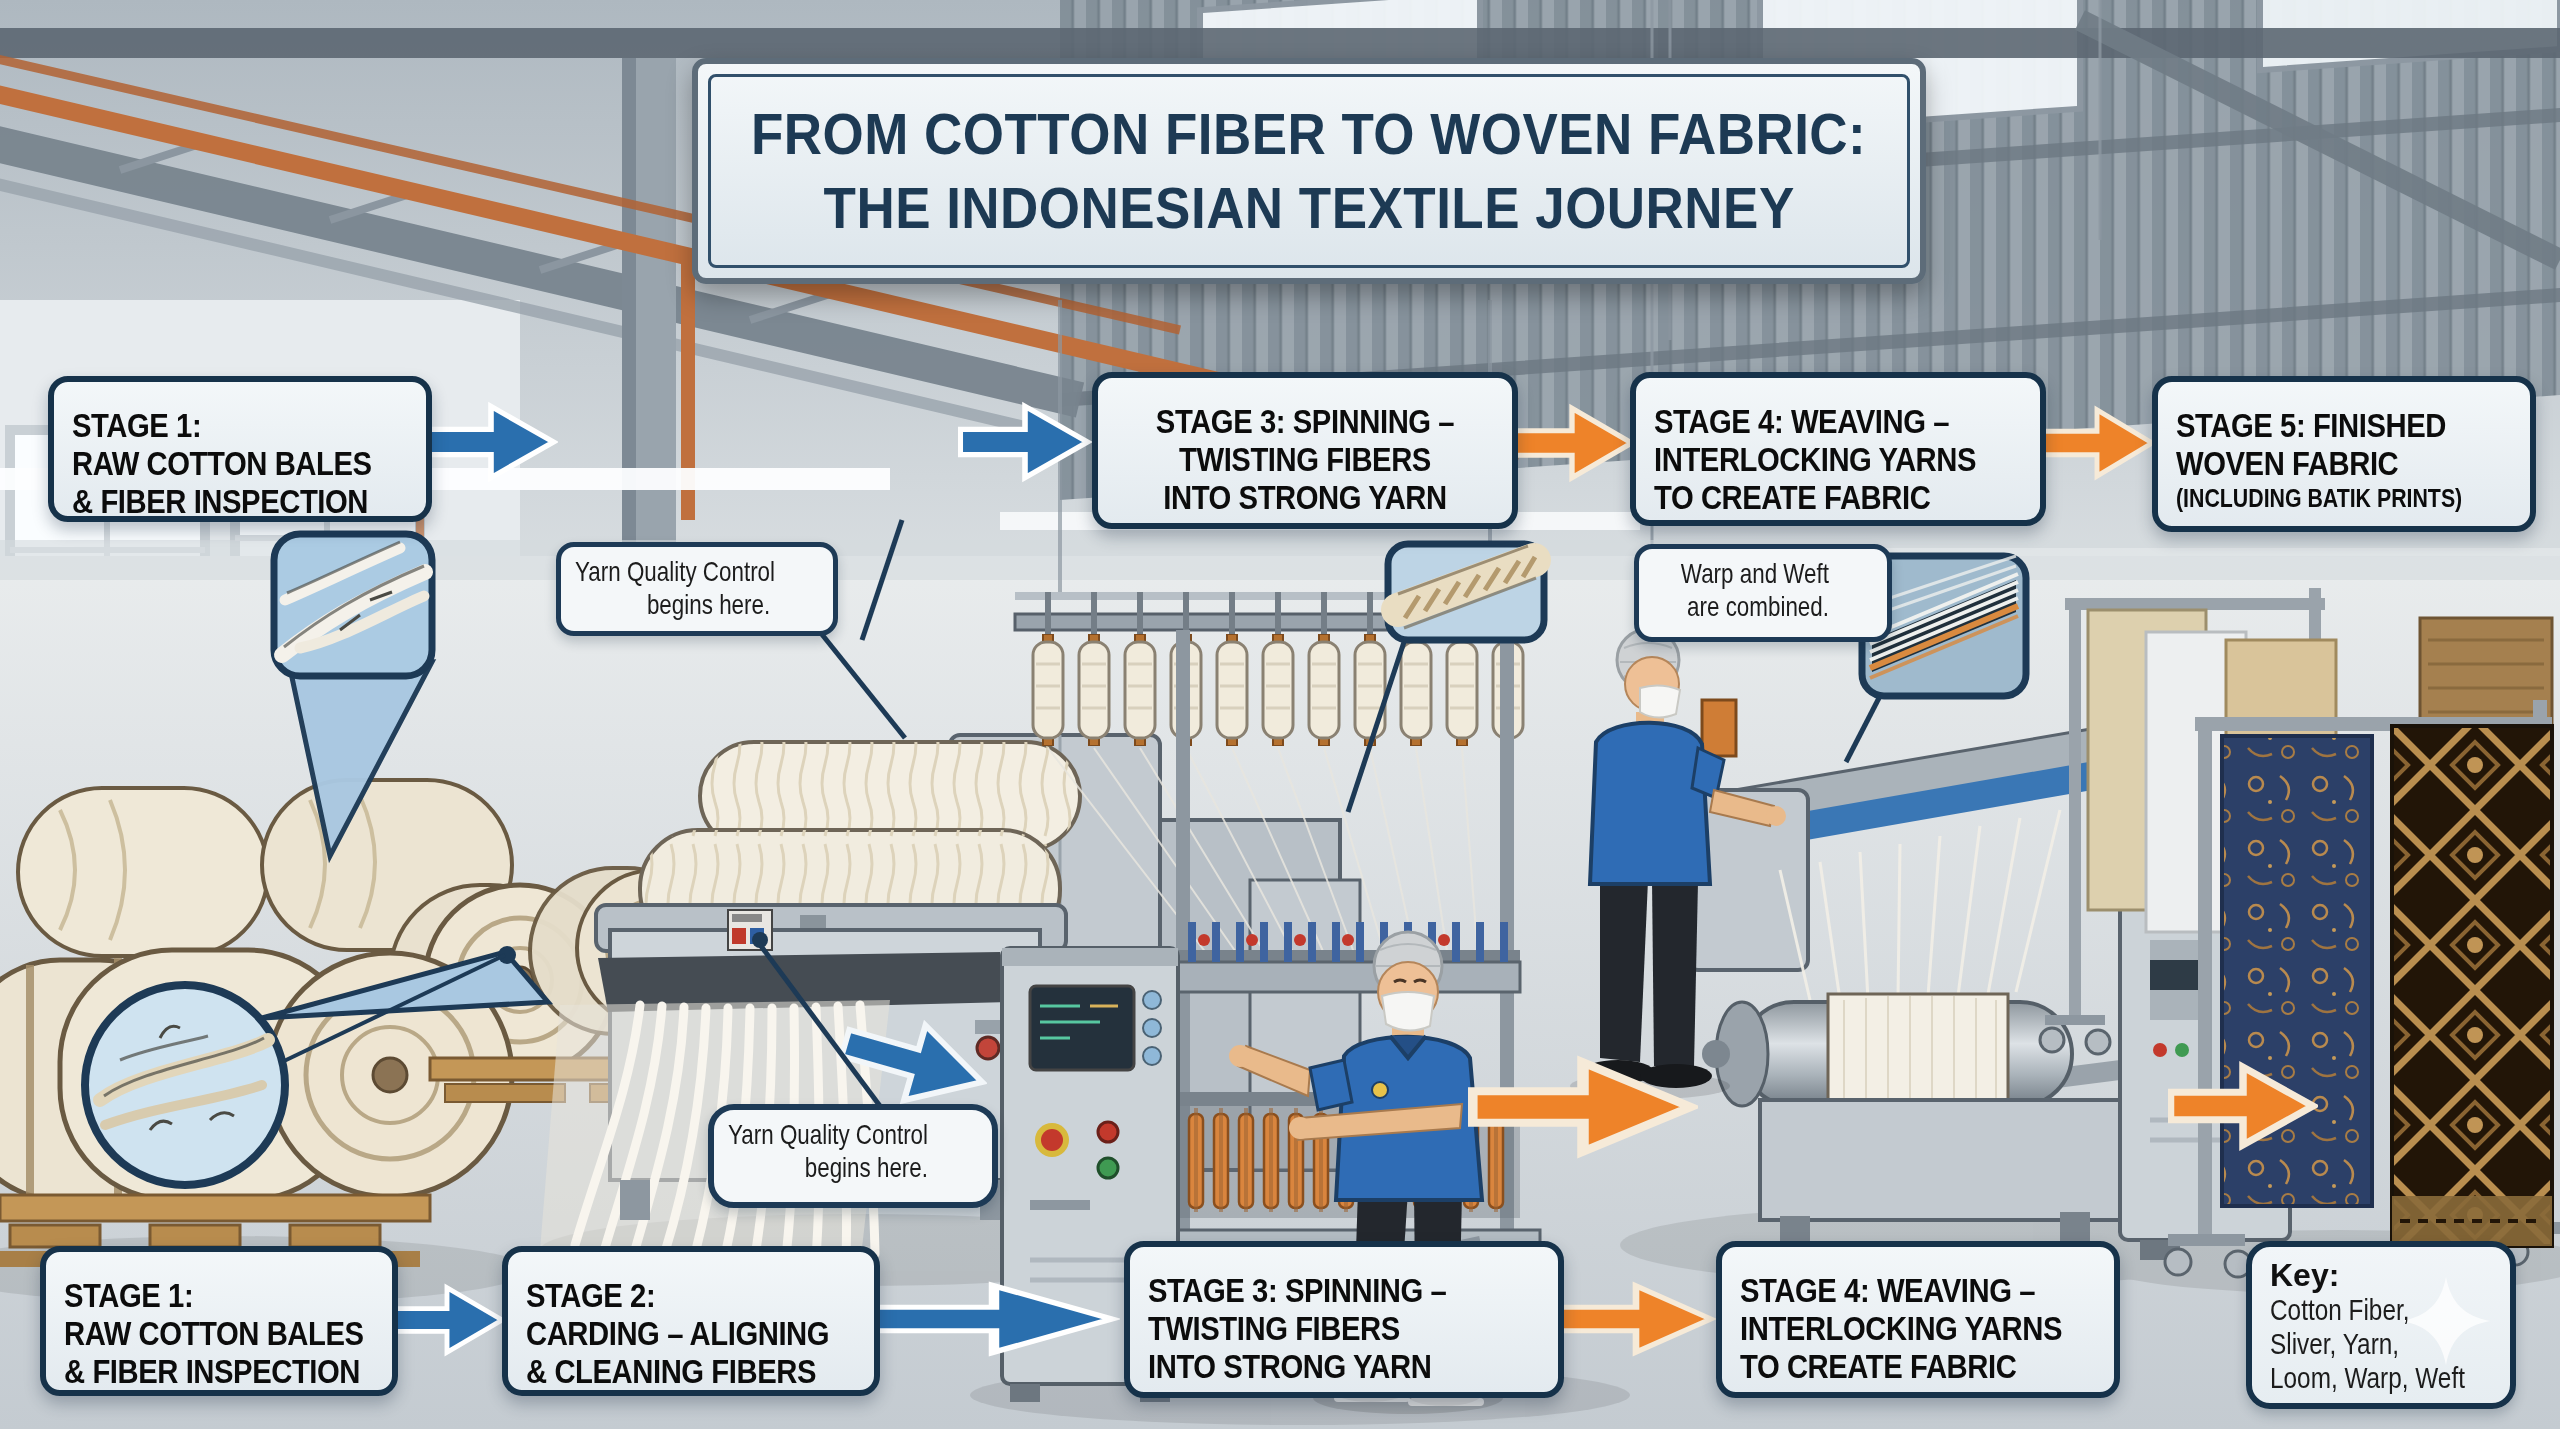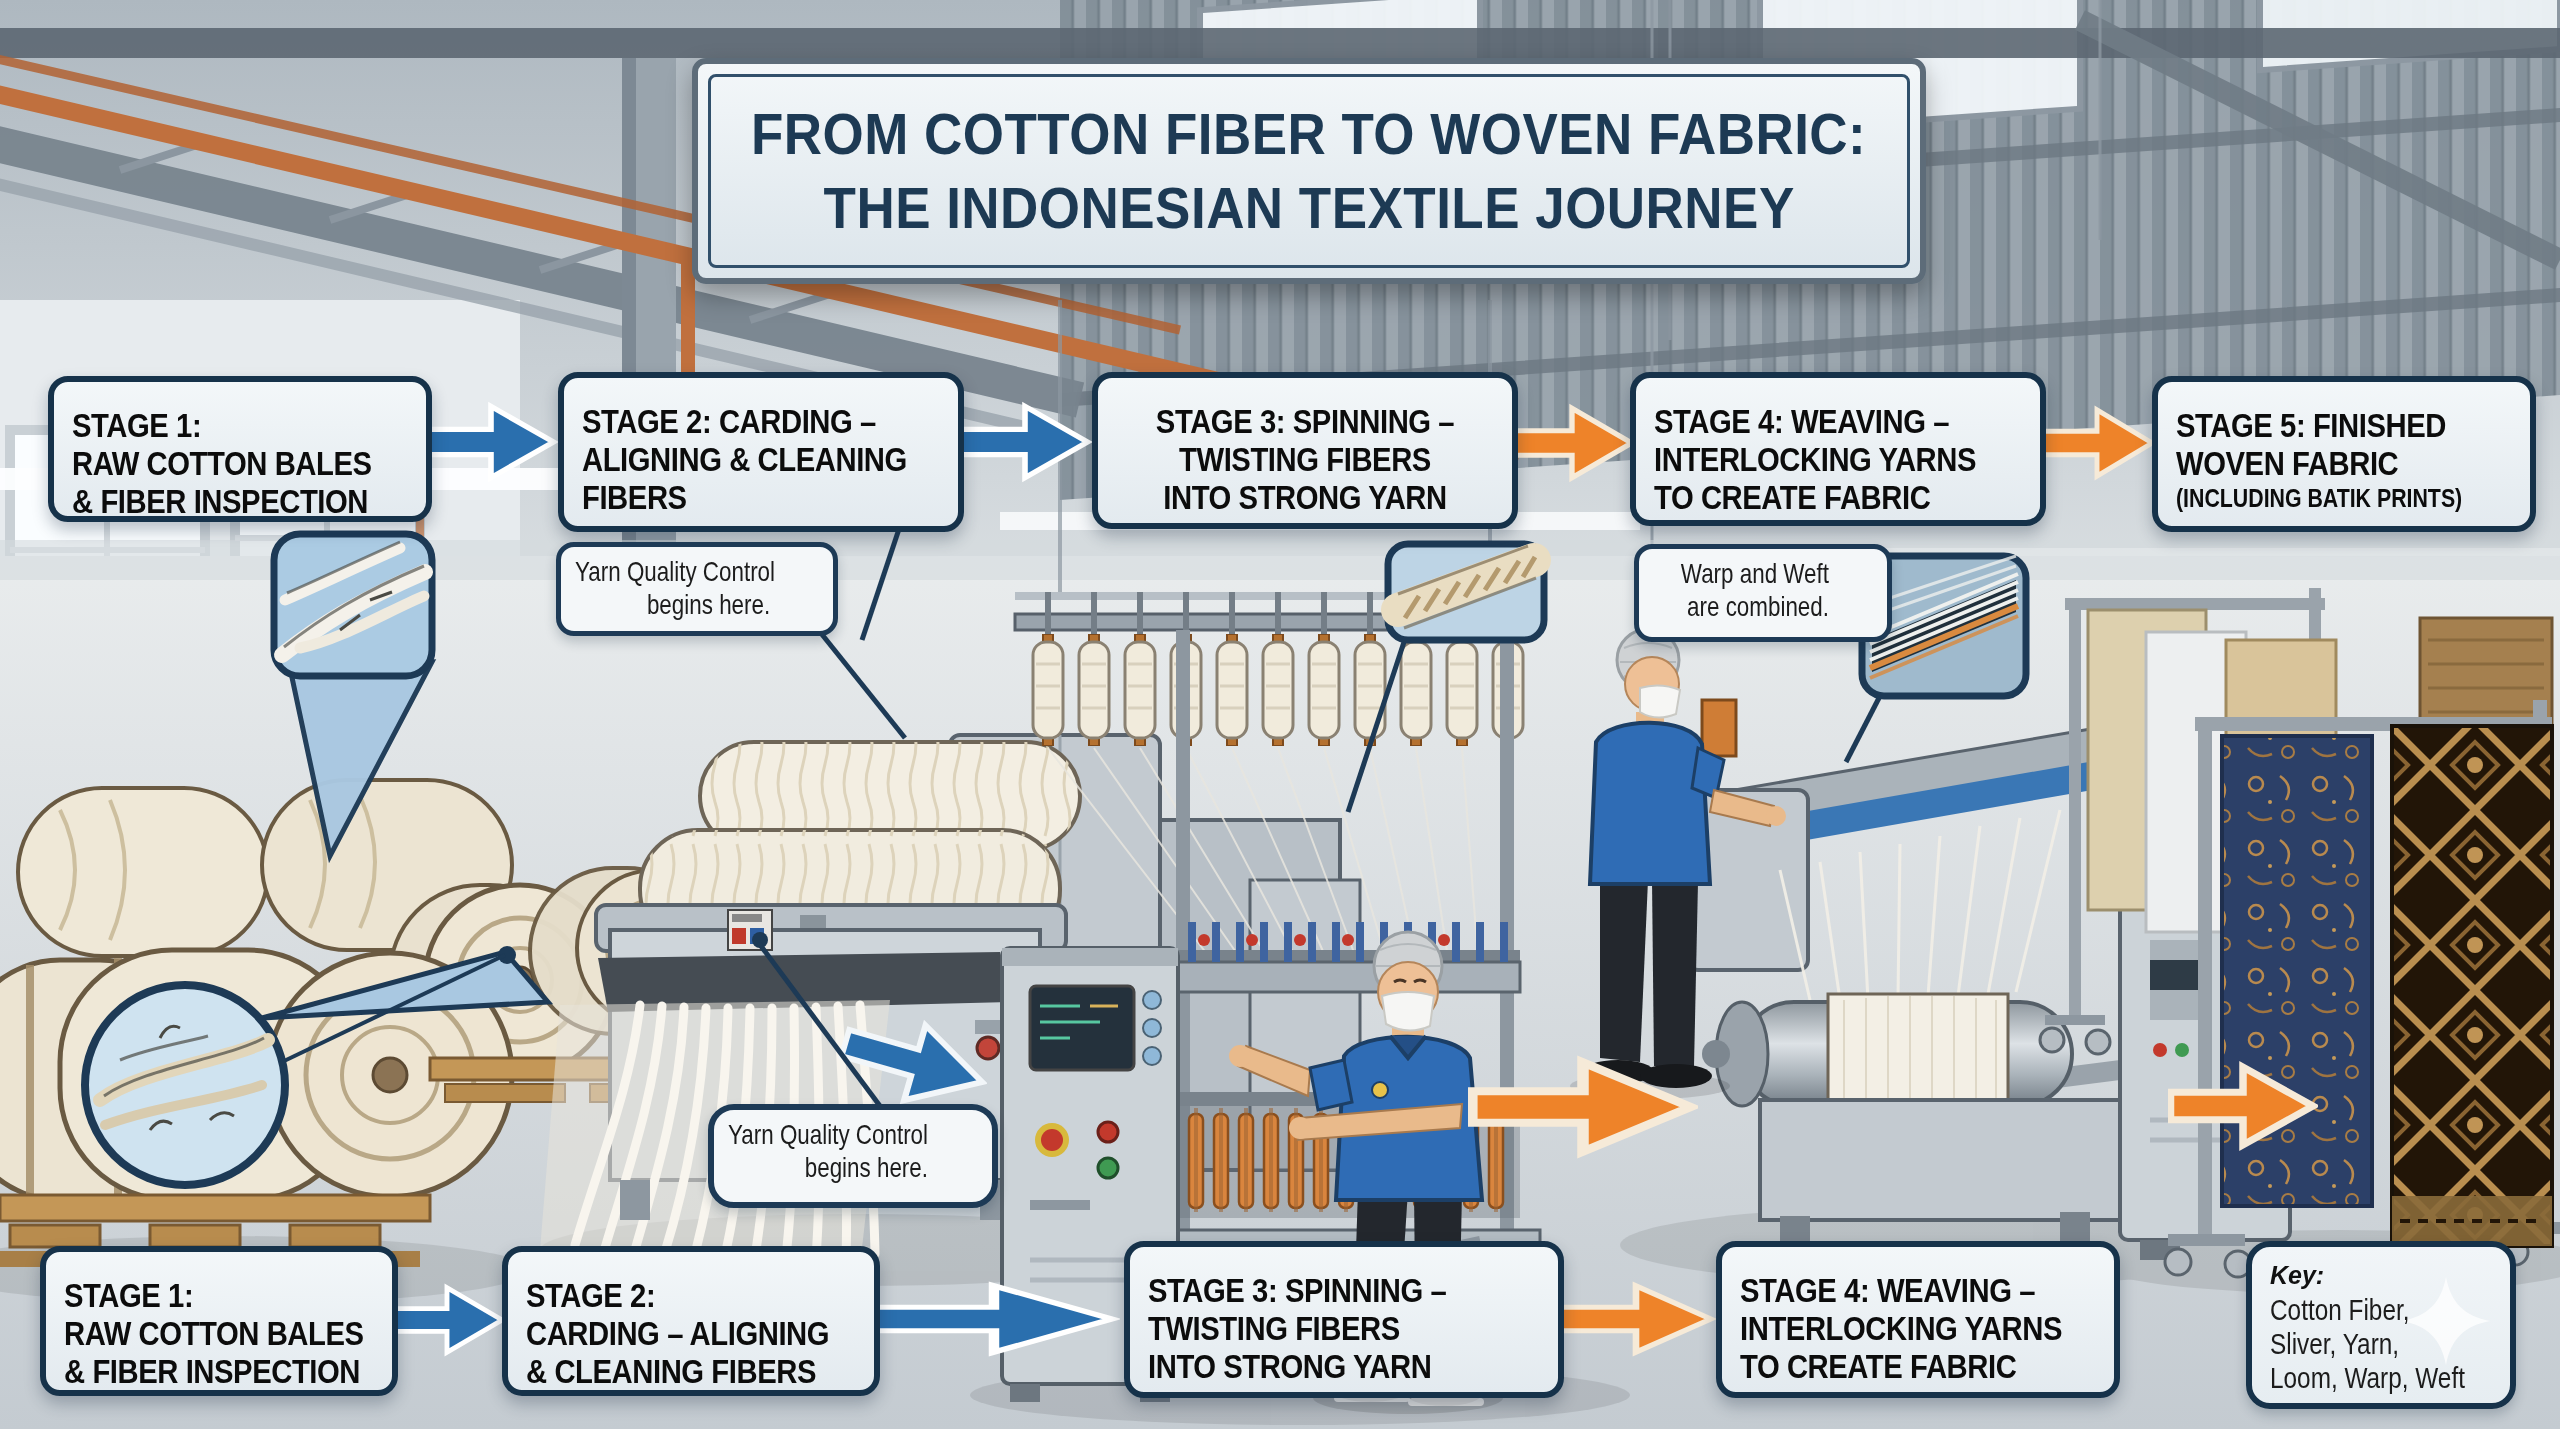--- a/index.html
+++ b/index.html
@@ -30,21 +30,21 @@
                box-shadow:0 12px 26px rgba(0,0,0,.3);}
   .title-inner{position:absolute;inset:10px;border:3px solid #31506b;border-radius:8px;
                display:flex;flex-direction:column;align-items:center;justify-content:center;gap:8px;}
   .title-line{font-size:57px;font-weight:700;color:#1d3a54;letter-spacing:.5px;
               white-space:nowrap;transform:scaleX(.93);}
 
   .key-box{position:absolute;background:linear-gradient(180deg,#f1f5f8,#e6edf1);
            border:6px solid #16324a;border-radius:24px;
            box-shadow:0 6px 12px rgba(20,40,60,.22);}
   .key-box .inner{padding:10px 18px;position:relative;z-index:2;}
-  .key-heading{font-size:25px;font-weight:700;line-height:36px;color:#111;font-style:italic;}
+  .key-heading{font-size:32px;font-weight:700;line-height:36px;color:#111;}
   .key-line{font-size:29px;font-weight:400;line-height:34px;color:#1c1c1c;
             white-space:nowrap;transform:scaleX(.84);transform-origin:0 50%;}
   .sparkle{position:absolute;right:18px;top:28px;width:92px;height:92px;z-index:1;}
 </style>
 </head>
 <body>
 
 <div id="stage">
 
 <svg id="scene" viewBox="0 0 2560 1429">
@@ -432,27 +432,20 @@
   </div>
 </div>
 
 <div class="box" style="left:48px;top:376px;width:372px;height:134px">
   <div class="inner">
     <div class="stage-line">STAGE 1:</div>
     <div class="stage-line">RAW COTTON BALES</div>
     <div class="stage-line">&amp; FIBER INSPECTION</div>
   </div>
 </div>
-<div class="box" style="left:558px;top:372px;width:394px;height:148px">
-  <div class="inner">
-    <div class="stage-line">STAGE 2: CARDING –</div>
-    <div class="stage-line">ALIGNING &amp; CLEANING</div>
-    <div class="stage-line">FIBERS</div>
-  </div>
-</div>
 <div class="box center" style="left:1092px;top:372px;width:414px;height:145px">
   <div class="inner">
     <div class="stage-line">STAGE 3: SPINNING –</div>
     <div class="stage-line">TWISTING FIBERS</div>
     <div class="stage-line">INTO STRONG YARN</div>
   </div>
 </div>
 <div class="box" style="left:1630px;top:372px;width:404px;height:142px">
   <div class="inner">
     <div class="stage-line">STAGE 4: WEAVING –</div>

